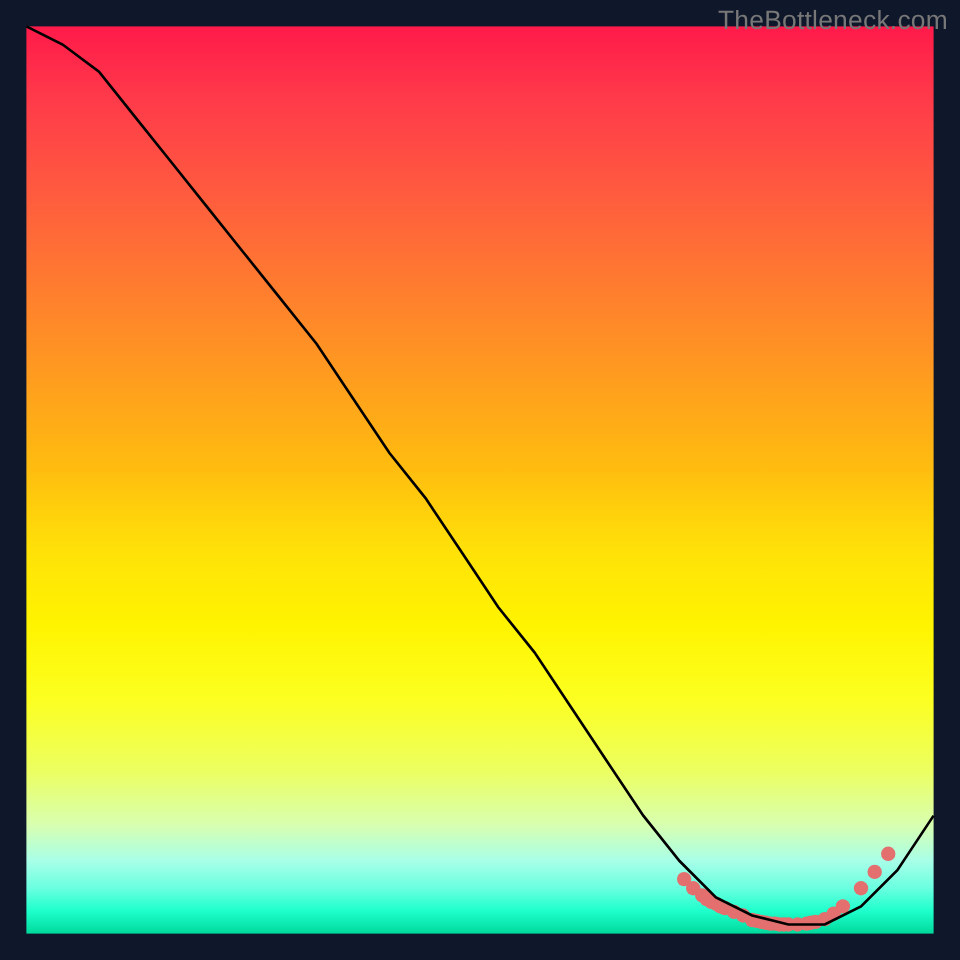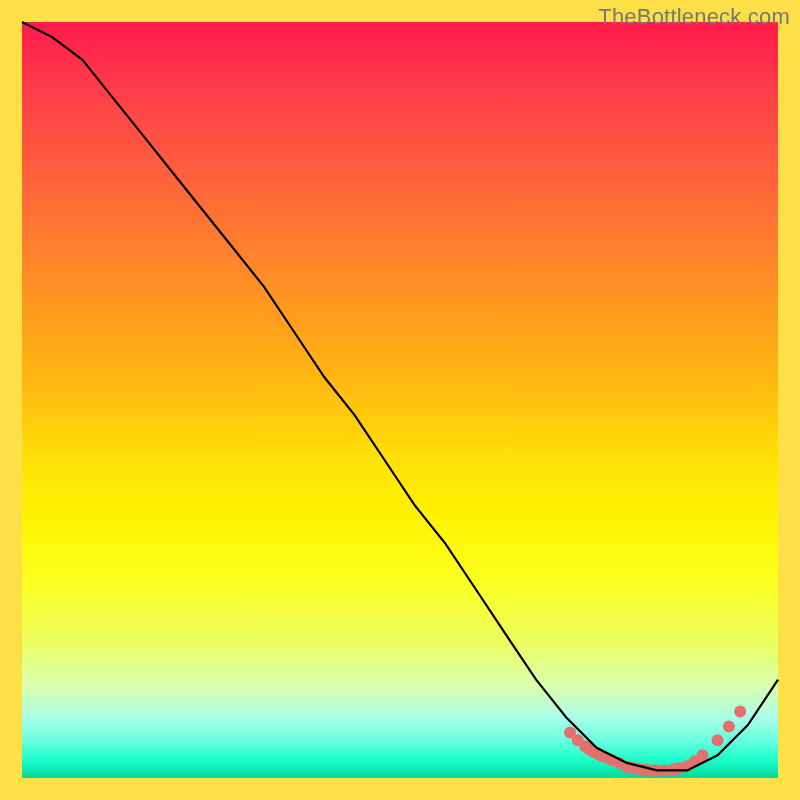--- a/index.html
+++ b/index.html
@@ -8,21 +8,21 @@
     width: 800px;
     height: 800px;
     background: #000;
     overflow: hidden;
     font-family: Arial, Helvetica, sans-serif;
   }
   .stage {
     position: relative;
     width: 800px;
     height: 800px;
-    background: #fde047;
+    background: #0f172a;
   }
   .plot {
     position: absolute;
     left: 22px;
     top: 22px;
     width: 756px;
     height: 756px;
     background: linear-gradient(to bottom,
       #ff1a4a 0%,
       #ff3a4a 8%,

